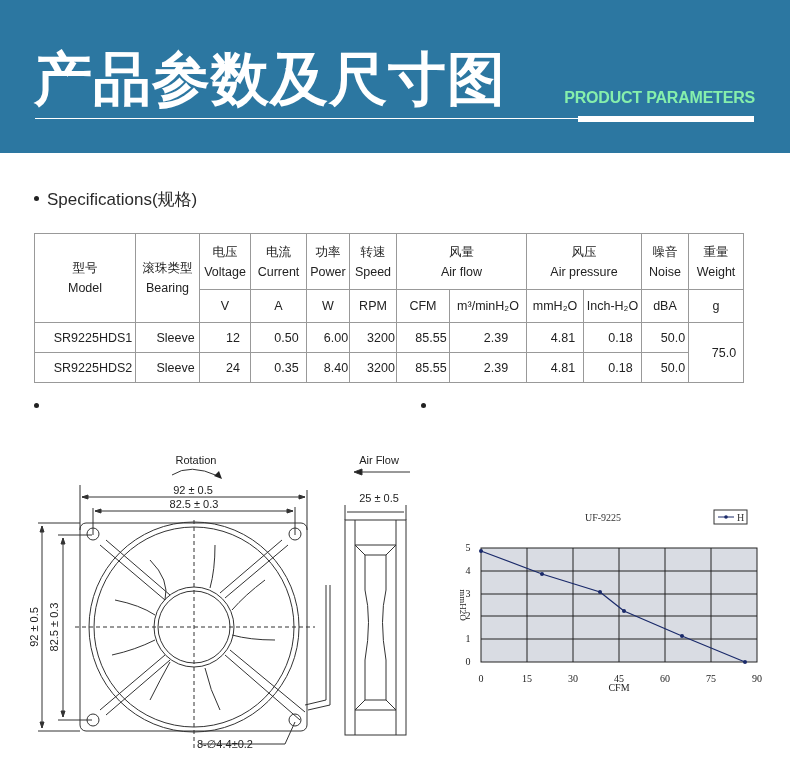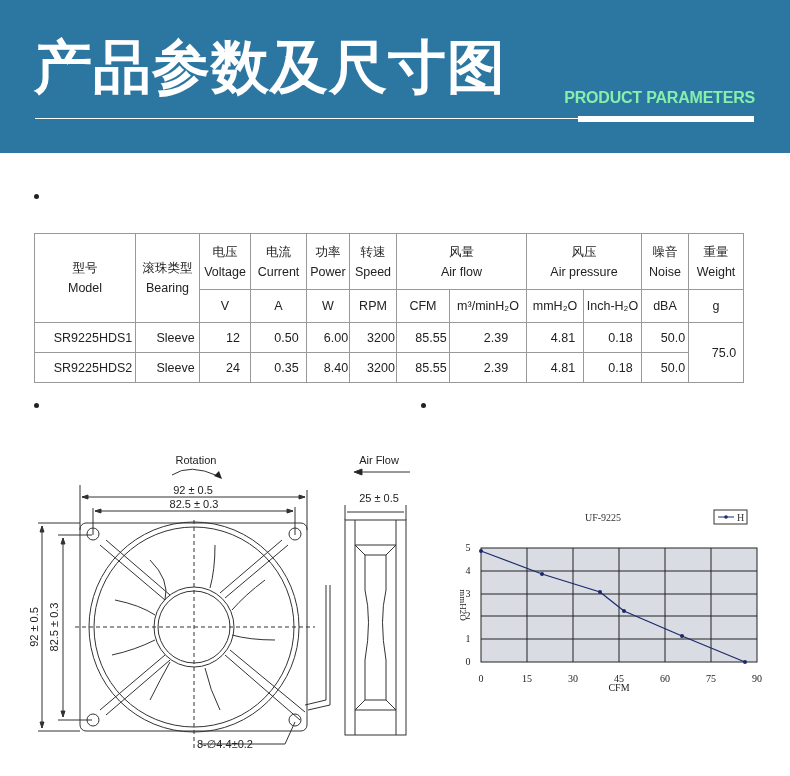--- a/index.html
+++ b/index.html
@@ -1,18 +1,18 @@
 <!DOCTYPE html>
 <html><head>
 <meta charset="utf-8">
 <style>
   html,body{margin:0;padding:0;background:#fff;}
   body{width:790px;height:776px;position:relative;overflow:hidden;font-family:"DejaVu Sans","Liberation Sans",sans-serif;color:#2a2a2a;}
   .banner{position:absolute;left:0;top:0;width:790px;height:153px;background:#2c77a1;}
-  .banner-title{position:absolute;left:34px;top:32px;font-size:58px;font-weight:bold;color:#fff;letter-spacing:1px;line-height:70px;}
+  .banner-title{position:absolute;left:34px;top:44px;font-size:58px;font-weight:bold;color:#fff;letter-spacing:1px;line-height:70px;}
   .banner-sub{position:absolute;right:35px;top:89px;font-family:"Liberation Sans",sans-serif;font-size:16px;font-weight:bold;color:#86efac;letter-spacing:-0.2px;margin-left:20px;}
   .banner-line{position:absolute;left:35px;top:118px;width:545px;height:1px;background:#fff;}
   .banner-bar{position:absolute;left:578px;top:116px;width:176px;height:6px;background:#fff;}
 
   .section{position:absolute;font-family:"Liberation Sans",sans-serif;font-size:17px;color:#2a2a2a;}
   .section .dot{display:inline-block;width:5px;height:5px;border-radius:50%;background:#222;margin-right:8px;vertical-align:middle;position:relative;top:-2px;}
 
   table.spec{position:absolute;left:34px;top:233px;border-collapse:collapse;font-family:"Liberation Sans",sans-serif;font-size:12.5px;color:#222;}
   table.spec td{border:1px solid #999;text-align:center;padding:0;line-height:20px;}
   table.spec .h1 td{height:55px;}
@@ -26,21 +26,21 @@
 <body>
 
 <div class="banner">
   <div class="banner-title">产品参数及尺寸图</div>
   <div class="banner-sub">PRODUCT PARAMETERS</div>
   <div class="banner-line"></div>
   <div class="banner-bar"></div>
 </div>
 
 <div class="section" style="left:34px;top:188px;">
-  <span class="dot"></span>
+  <span class="dot"></span><span>Specifications(规格)</span>
 </div>
 
 <table class="spec">
   <tbody>
       <tr class="h1">
     <td rowspan="2" style="width:100px">
           <div>型号</div>
           <div>Model</div>
         </td>
     <td rowspan="2" style="width:63px">

